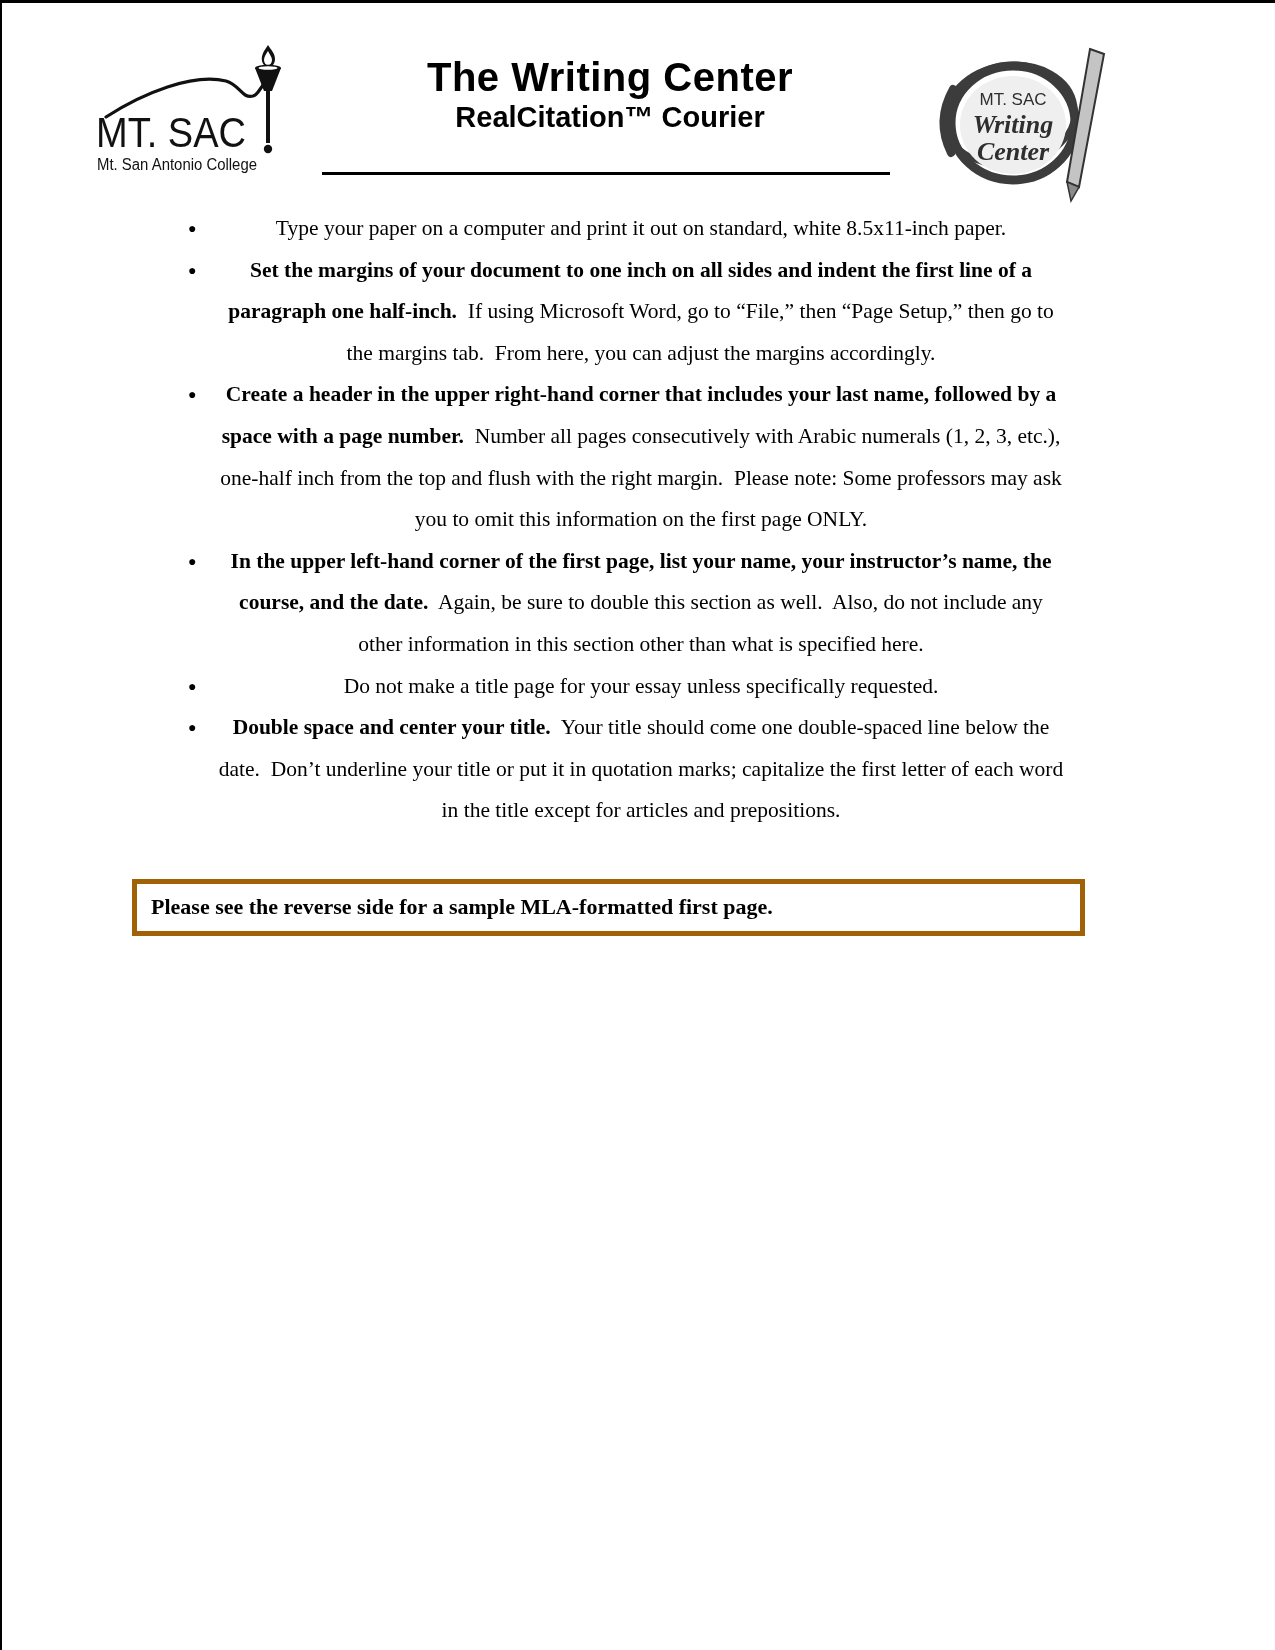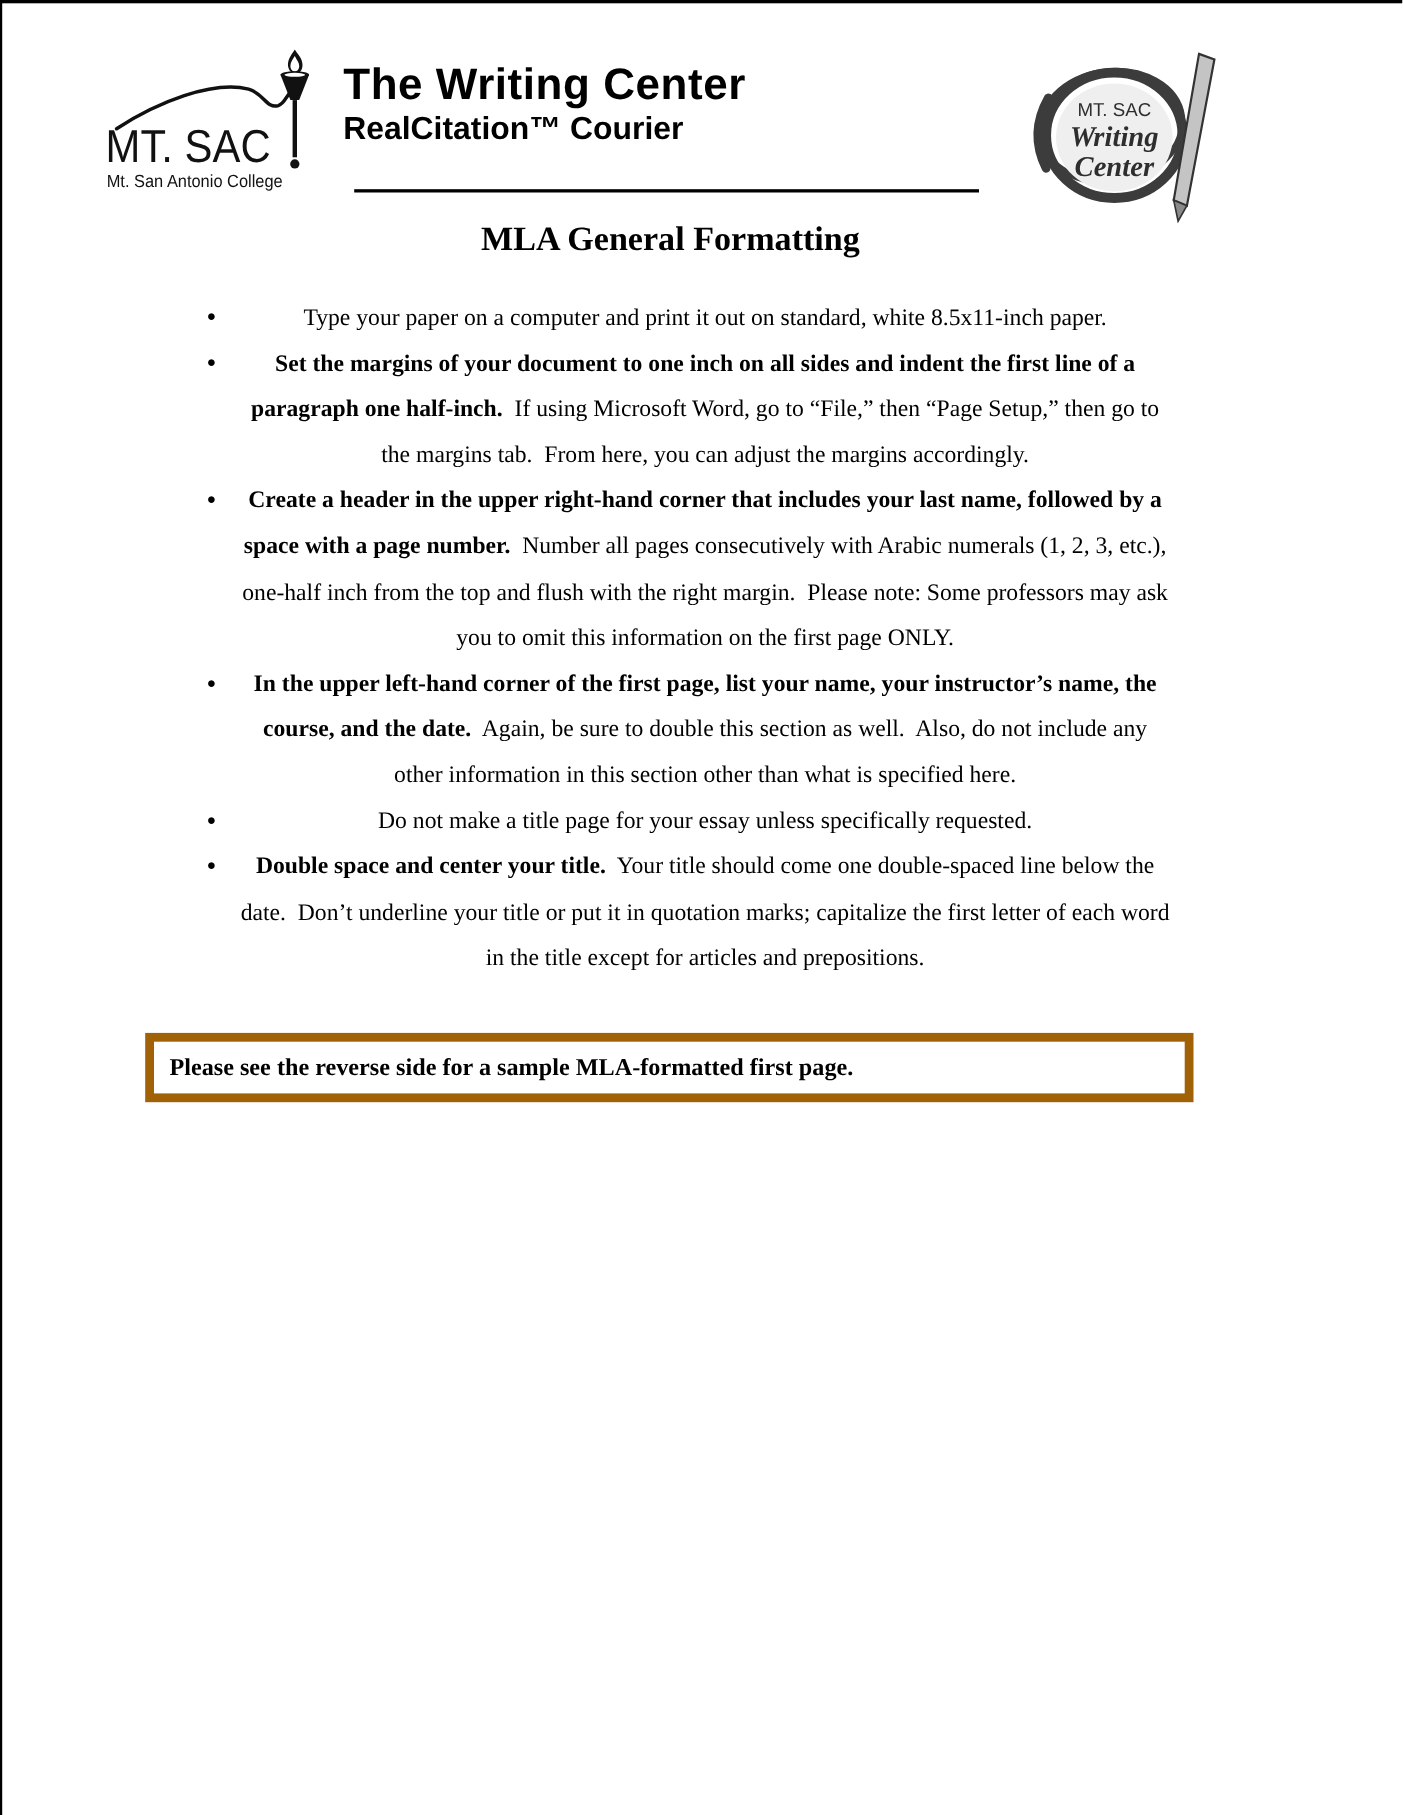--- a/index.html
+++ b/index.html
@@ -10,22 +10,22 @@
     font-family:"Liberation Serif", serif;
     border-top:3px solid #000;
     border-left:2px solid #000;
     box-sizing:border-box;
     overflow:hidden;
   }
   
   .header{position:relative;height:172px;}
   .logo-left{position:absolute;left:86px;top:34px;width:200px;height:140px;}
   .header-titles{
-    position:absolute;left:310px;top:52px;width:572px;
-    text-align:left;font-family:"Liberation Sans", sans-serif;font-weight:bold;
+    position:absolute;left:322px;top:52px;width:572px;
+    text-align:center;font-family:"Liberation Sans", sans-serif;font-weight:bold;
   }
   .header-title-main{font-size:40px;line-height:1.12;letter-spacing:0.5px;}
   .header-title-sub{font-size:29px;line-height:1.2;}
   .header-rule{position:absolute;left:320px;top:169px;width:568px;height:3px;background:#000;}
   .logo-right{position:absolute;left:925px;top:38px;width:180px;height:162px;}
   
   .doc-title{
     margin:24px 0 0 130px;width:955px;
     text-align:center;font-size:31px;font-weight:bold;
     font-family:"Liberation Serif", serif;
@@ -37,21 +37,21 @@
   }
   .bullets li{position:relative;padding-left:30px;white-space:pre-wrap;}
   .bullets li::before{
     content:"●";position:absolute;left:1px;top:0;
     font-size:14px;line-height:41.6px;
   }
   .bullets b{font-weight:bold;}
   
   .note-box{
     box-sizing:border-box;margin-left:130px;width:953px;
-    border:8px solid #a16207;padding:2px 14px 4px;
+    border:5px solid #a16207;padding:2px 14px 4px;
     font-weight:bold;font-size:22px;line-height:41px;
   }
   .note-box.first{margin-top:47px;}
   .note-box.second{margin-top:35px;}
   
   .svg-sans{font-family:"Liberation Sans", sans-serif;}
   .svg-serif-italic{font-family:"Liberation Serif", serif;font-weight:bold;font-style:italic;}
 </style>
 </head>
 <body>
@@ -96,21 +96,20 @@
 
       <text x="86" y="64" text-anchor="middle" class="svg-sans" font-size="17" fill="#2e2e2e">MT. SAC</text>
       <text x="86" y="92" text-anchor="middle" class="svg-serif-italic" font-size="26" fill="#2e2e2e">Writing</text>
       <text x="86" y="119" text-anchor="middle" class="svg-serif-italic" font-size="26" fill="#2e2e2e">Center</text>
 
       <polygon points="163,8 177,13 152,146 140,141" fill="#c4c4c4" stroke="#333" stroke-width="2"></polygon>
       <polygon points="152,146 140,141 144,160" fill="#8a8a8a" stroke="#333" stroke-width="1.5"></polygon>
     </svg>
   </div>
 
-  <h1 class="doc-title">MLA General Formatting</h1>
 
   <ul class="bullets">
     <li><b></b><span>Type your paper on a computer and print it out on standard, white 8.5x11-inch paper.</span></li>
 
 
     <li><b>Set the margins of your document to one inch on all sides and indent the first line of a paragraph one half-inch.</b><span>  If using Microsoft Word, go to “File,” then “Page Setup,” then go to the margins tab.  From here, you can adjust the margins accordingly.</span></li>
 
     <li><b>Create a header in the upper right-hand corner that includes your last name, followed by a space with a page number.</b><span>  Number all pages consecutively with Arabic numerals (1, 2, 3, etc.), one-half inch from the top and flush with the right margin.  Please note: Some professors may ask you to omit this information on the first page ONLY.</span></li>
 
     <li><b>In the upper left-hand corner of the first page, list your name, your instructor’s name, the course, and the date.</b><span>  Again, be sure to double this section as well.  Also, do not include any other information in this section other than what is specified here.</span></li>

